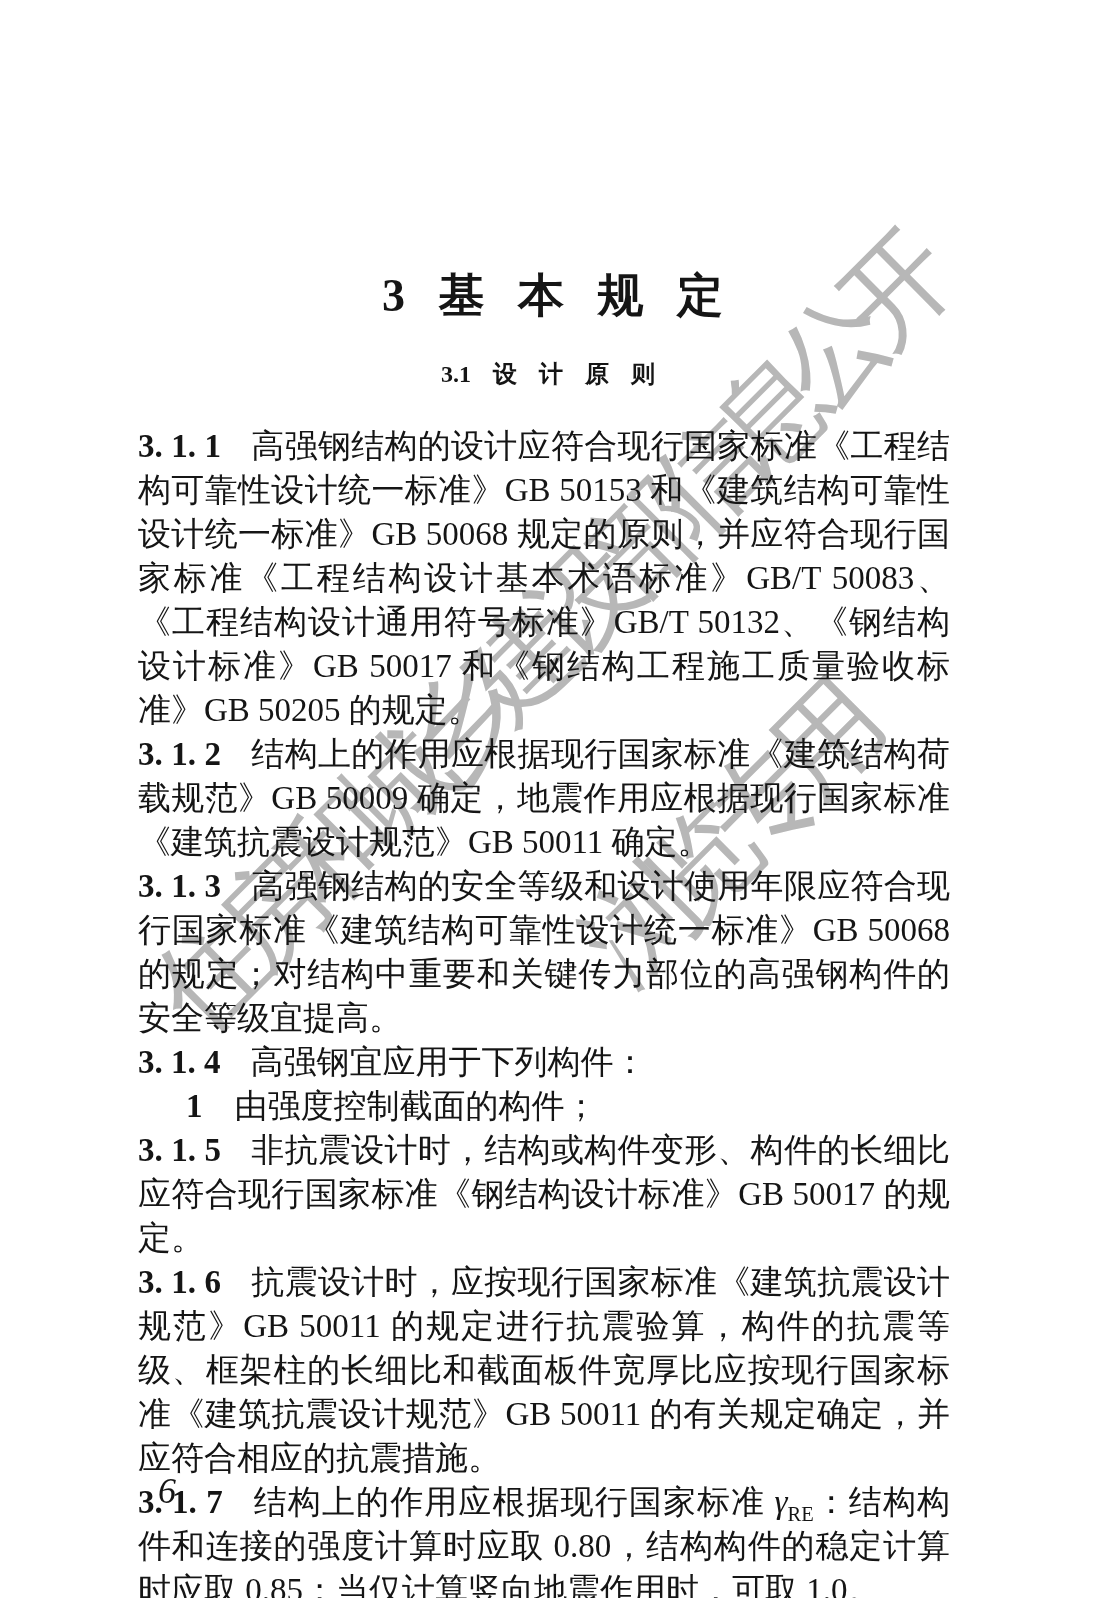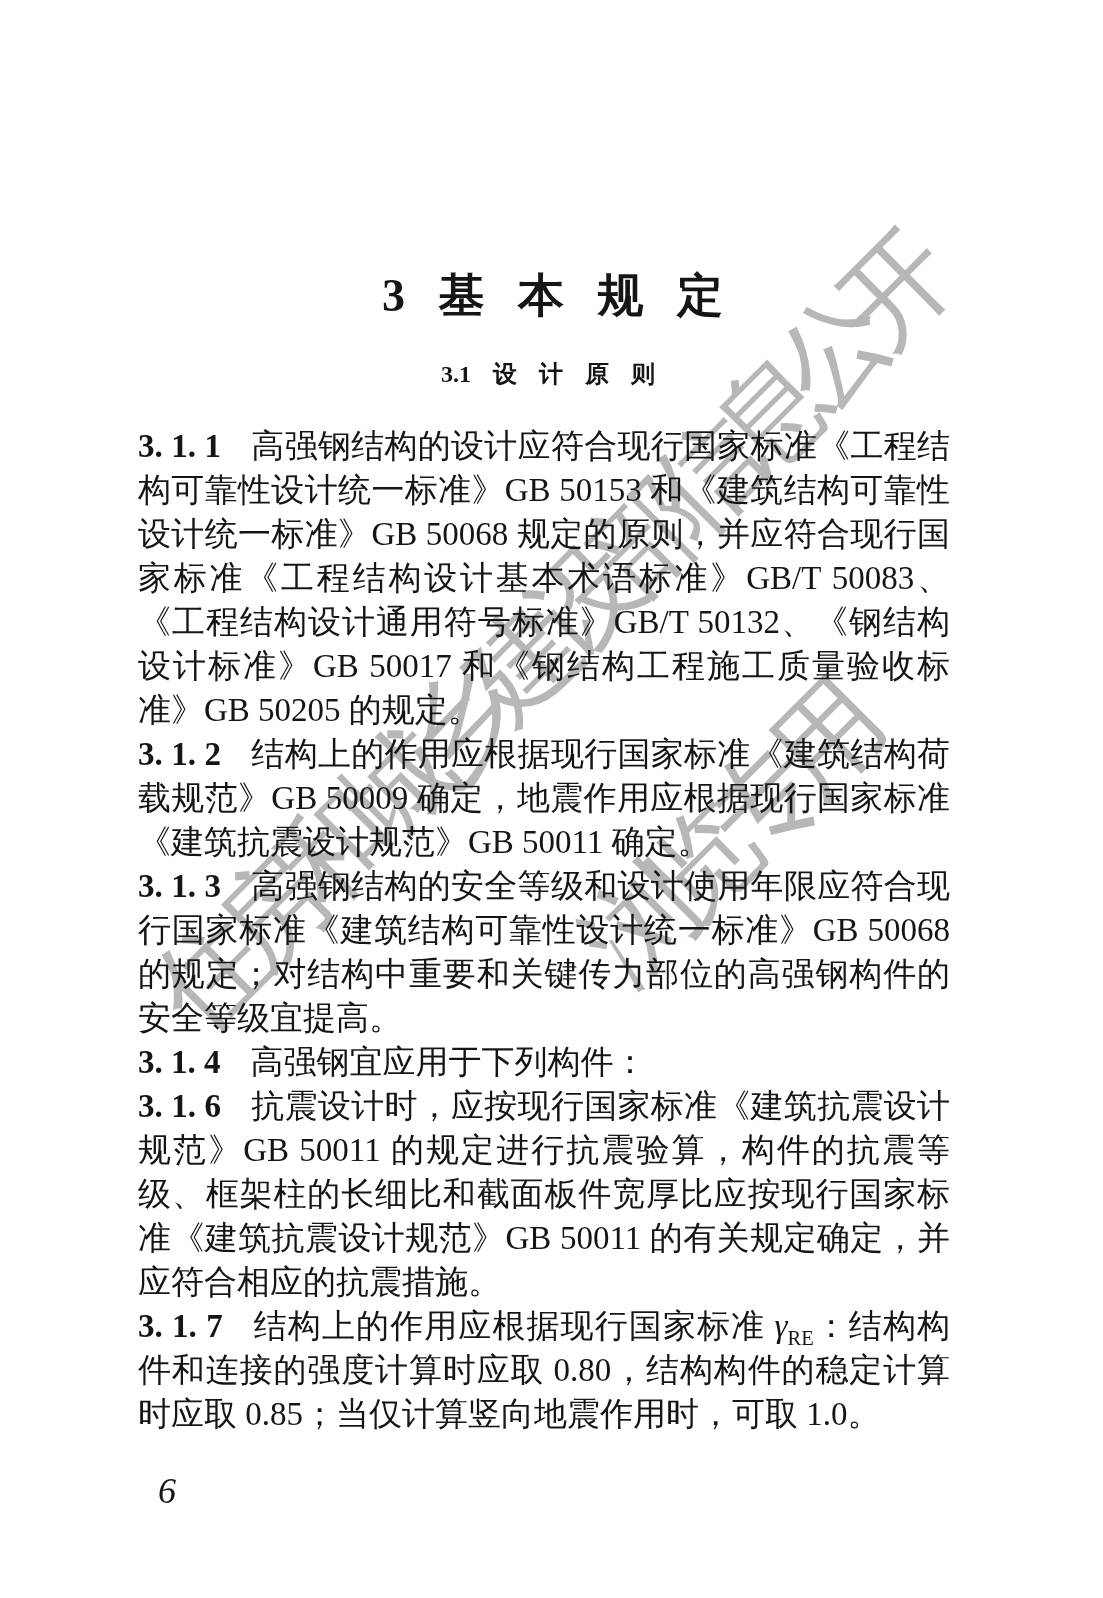--- a/index.html
+++ b/index.html
@@ -117,22 +117,24 @@
     <div class="clauses">
 
       <p class="clause"><span class="cnum">3. 1. 1</span><span>高强钢结构的设计应符合现行国家标准《工程结构可靠性设计统一标准》GB 50153 和《建筑结构可靠性设计统一标准》GB 50068 规定的原则，并应符合现行国家标准《工程结构设计基本术语标准》GB/T 50083、《工程结构设计通用符号标准》GB/T 50132、《钢结构设计标准》GB 50017 和《钢结构工程施工质量验收标准》GB 50205 的规定。</span></p>
 
       <p class="clause"><span class="cnum">3. 1. 2</span><span>结构上的作用应根据现行国家标准《建筑结构荷载规范》GB 50009 确定，地震作用应根据现行国家标准《建筑抗震设计规范》GB 50011 确定。</span></p>
 
       <p class="clause"><span class="cnum">3. 1. 3</span><span>高强钢结构的安全等级和设计使用年限应符合现行国家标准《建筑结构可靠性设计统一标准》GB 50068 的规定；对结构中重要和关键传力部位的高强钢构件的安全等级宜提高。</span></p>
 
       <p class="clause"><span class="cnum">3. 1. 4</span><span>高强钢宜应用于下列构件：</span></p>
 
+      <p class="item"><span class="inum">1</span><span>由强度控制截面的构件；</span></p>
 
 
+      <p class="clause"><span class="cnum">3. 1. 5</span><span>非抗震设计时，结构或构件变形、构件的长细比应符合现行国家标准《钢结构设计标准》GB 50017 的规定。</span></p>
 
       <p class="clause"><span class="cnum">3. 1. 6</span><span>抗震设计时，应按现行国家标准《建筑抗震设计规范》GB 50011 的规定进行抗震验算，构件的抗震等级、框架柱的长细比和截面板件宽厚比应按现行国家标准《建筑抗震设计规范》GB 50011 的有关规定确定，并应符合相应的抗震措施。</span></p>
 
       <p class="clause"><span class="cnum">3. 1. 7</span><span>结构上的作用应根据现行国家标准 </span><span class="gamma">γ</span><sub class="gsub">RE</sub><span>：结构构件和连接的强度计算时应取 0.80，结构构件的稳定计算时应取 0.85；当仅计算竖向地震作用时，可取 1.0。</span></p>
 
     </div>
 
     <div class="page-number">6</div>
 
   </div>

